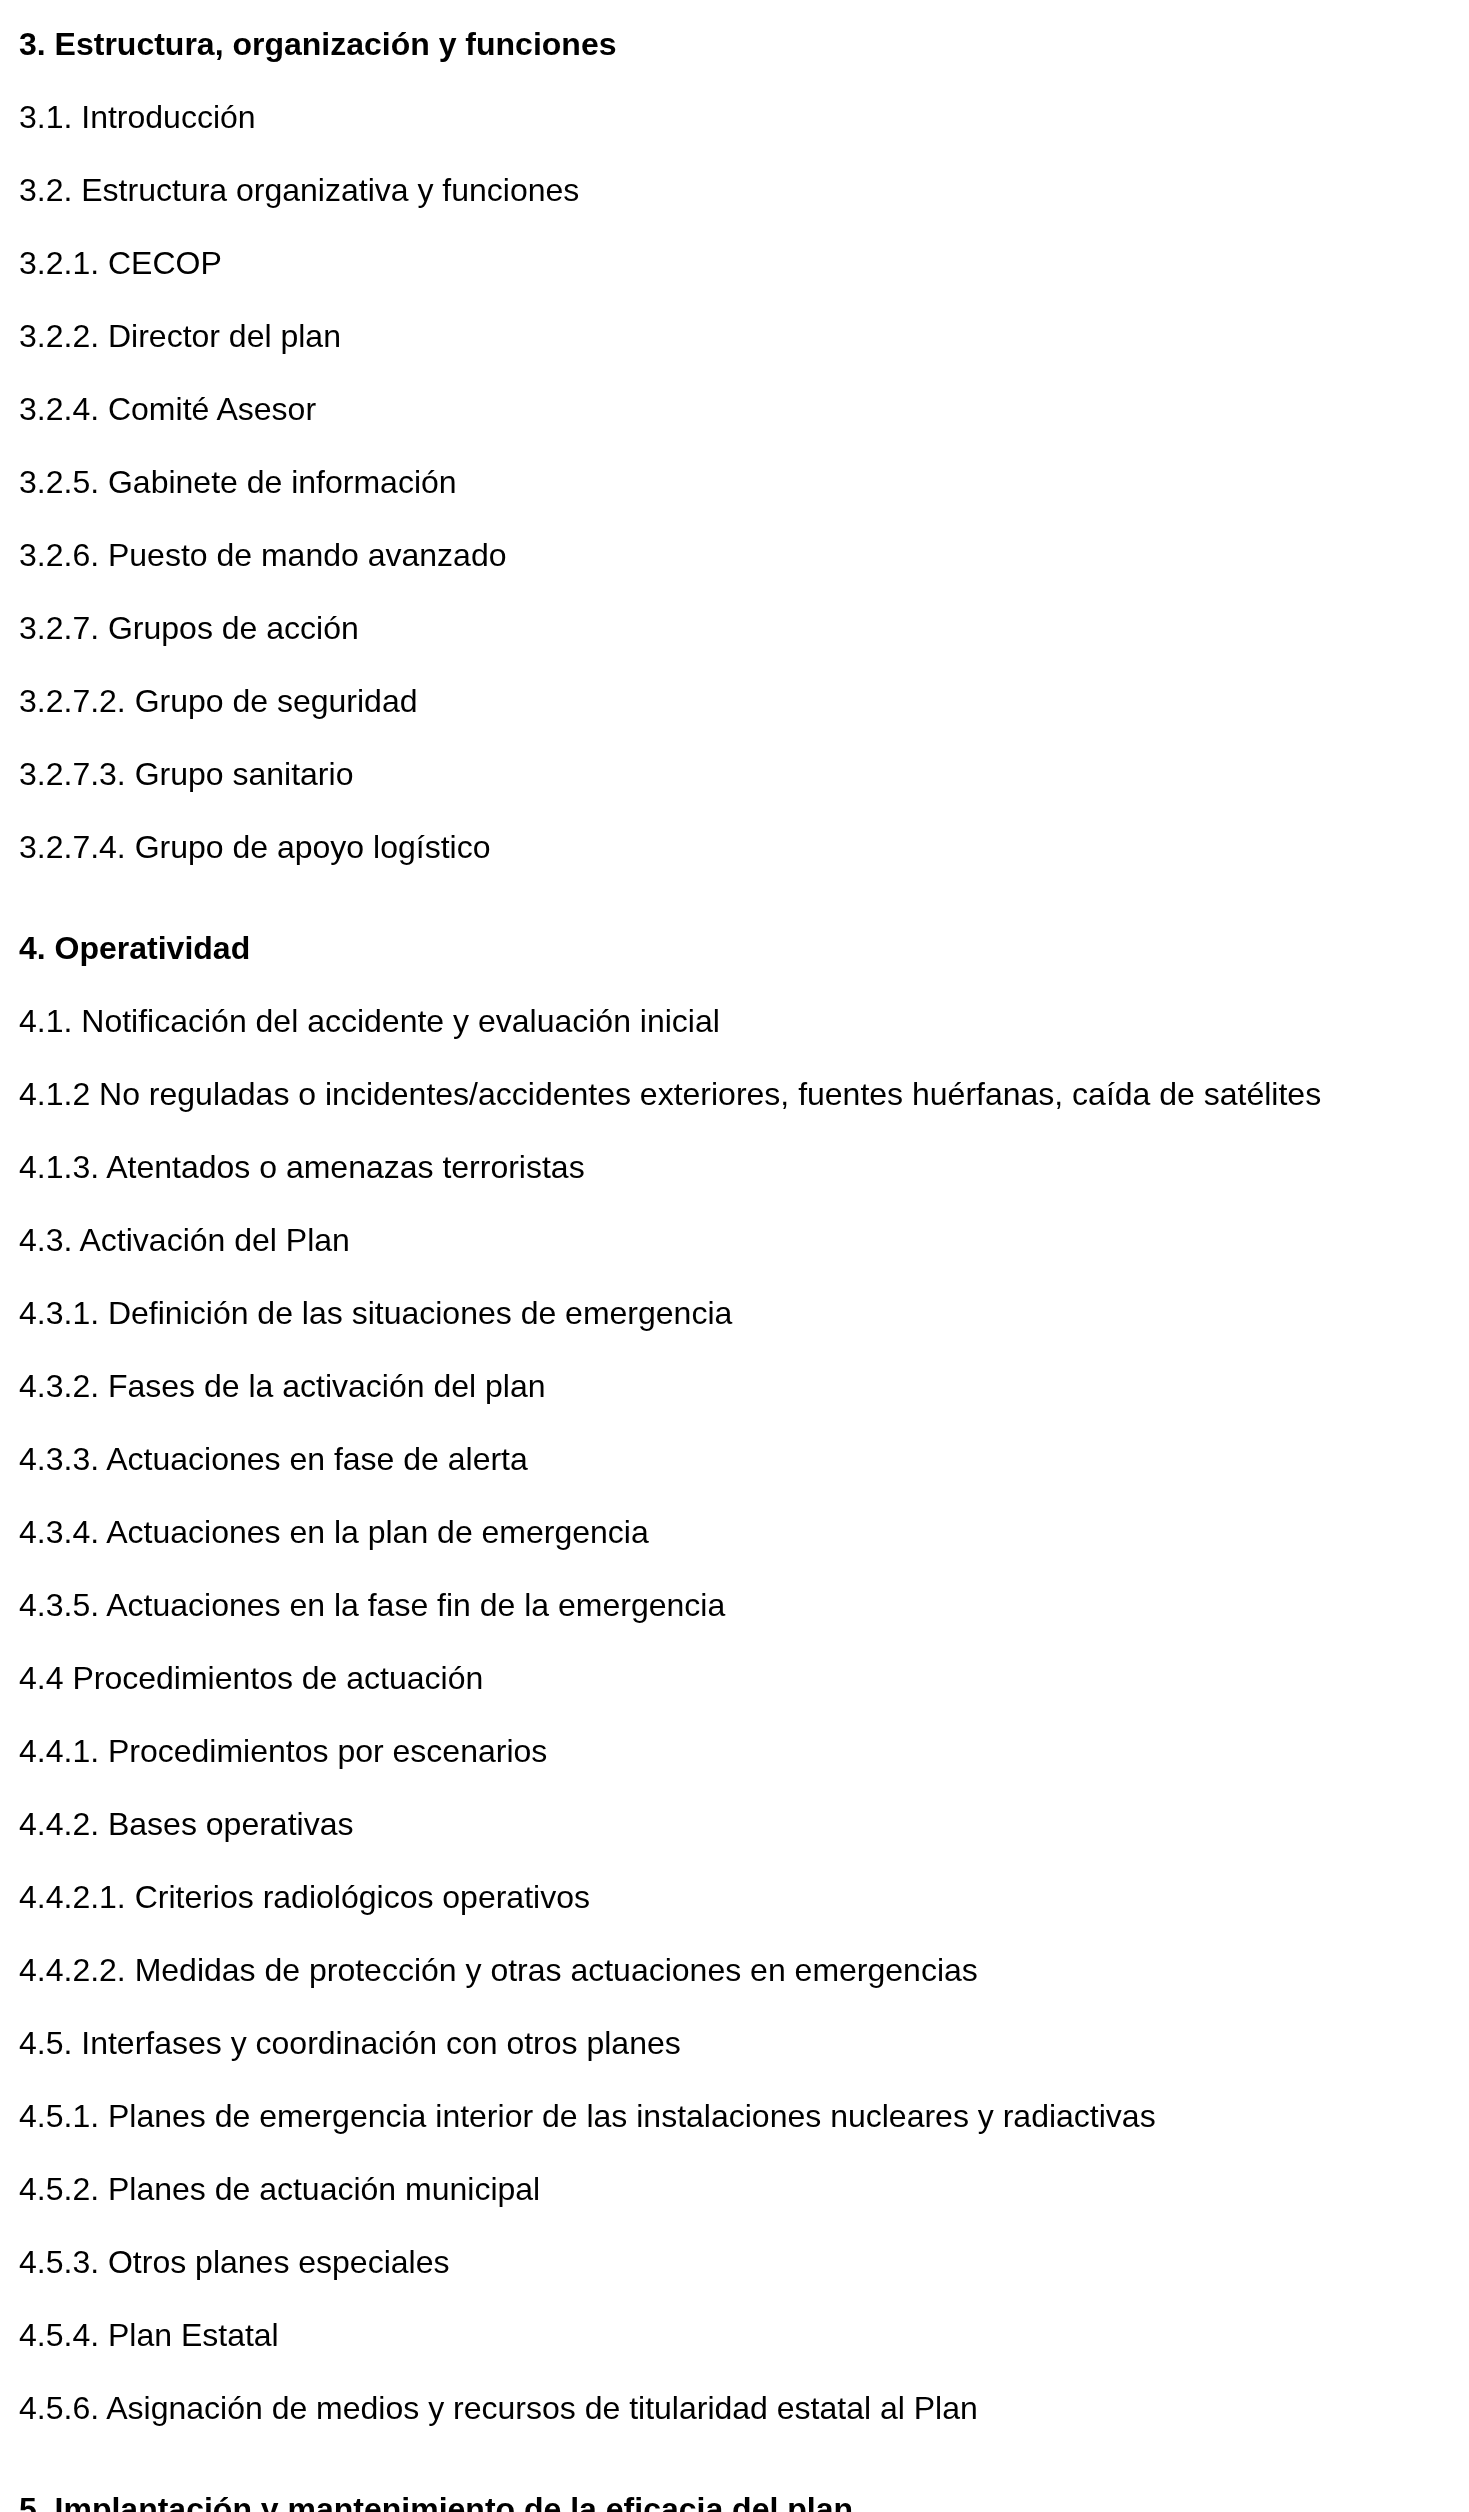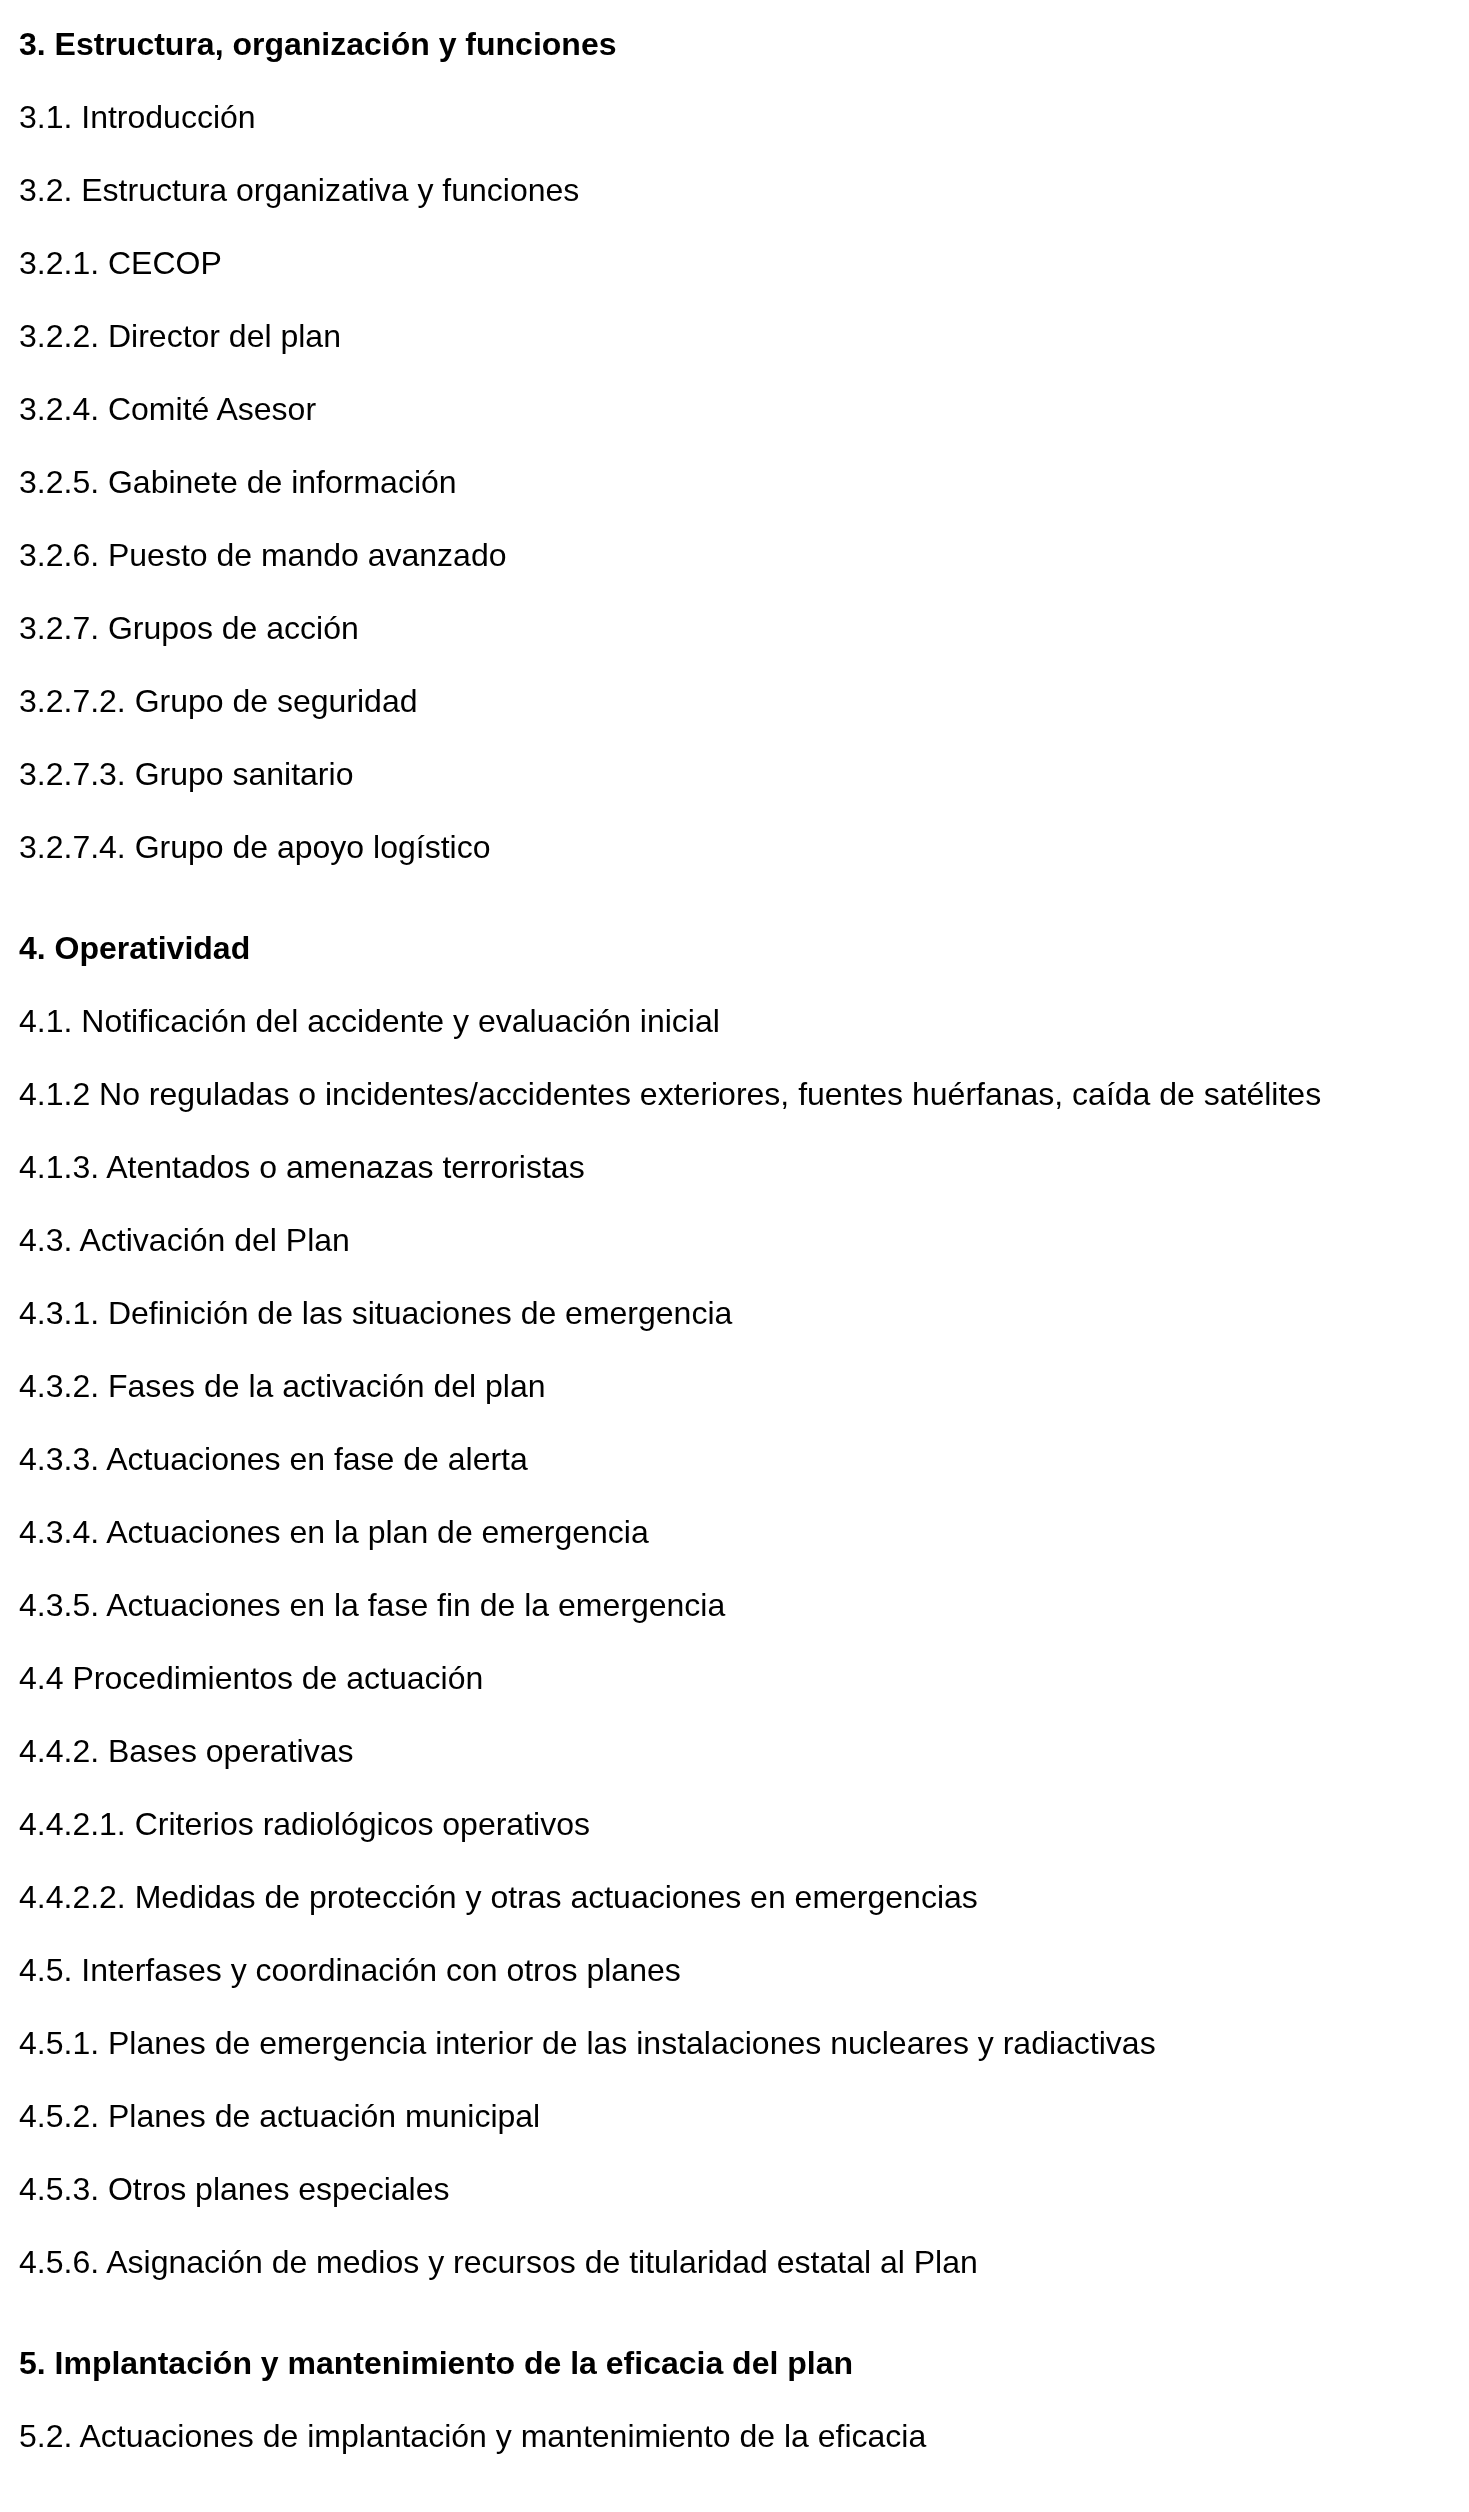--- a/index.html
+++ b/index.html
@@ -80,35 +80,37 @@
   <p class="toc-line" data-name="toc-item">4.3.2. Fases de la activación del plan</p>
 
   <p class="toc-line" data-name="toc-item">4.3.3. Actuaciones en fase de alerta</p>
 
   <p class="toc-line" data-name="toc-item">4.3.4. Actuaciones en la plan de emergencia</p>
 
   <p class="toc-line" data-name="toc-item">4.3.5. Actuaciones en la fase fin de la emergencia</p>
 
   <p class="toc-line" data-name="toc-item">4.4 Procedimientos de actuación</p>
 
+  <p class="toc-line" data-name="toc-item">4.4.1. Procedimientos por escenarios</p>
 
   <p class="toc-line" data-name="toc-item">4.4.2. Bases operativas</p>
 
   <p class="toc-line" data-name="toc-item">4.4.2.1. Criterios radiológicos operativos</p>
 
   <p class="toc-line" data-name="toc-item">4.4.2.2. Medidas de protección y otras actuaciones en emergencias</p>
 
   <p class="toc-line" data-name="toc-item">4.5. Interfases y coordinación con otros planes</p>
 
   <p class="toc-line" data-name="toc-item">4.5.1. Planes de emergencia interior de las instalaciones nucleares y radiactivas</p>
 
   <p class="toc-line" data-name="toc-item">4.5.2. Planes de actuación municipal</p>
 
   <p class="toc-line" data-name="toc-item">4.5.3. Otros planes especiales</p>
 
+  <p class="toc-line" data-name="toc-item">4.5.4. Plan Estatal</p>
 
 
   <p class="toc-line" data-name="toc-item">4.5.6. Asignación de medios y recursos de titularidad estatal al Plan</p>
 </section>
 
   <section data-name="toc-section">
     <h2 class="toc-heading" data-name="toc-section-heading">5. Implantación y mantenimiento de la eficacia del plan</h2>
 
 
   <p class="toc-line" data-name="toc-item">5.2. Actuaciones de implantación y mantenimiento de la eficacia</p>

